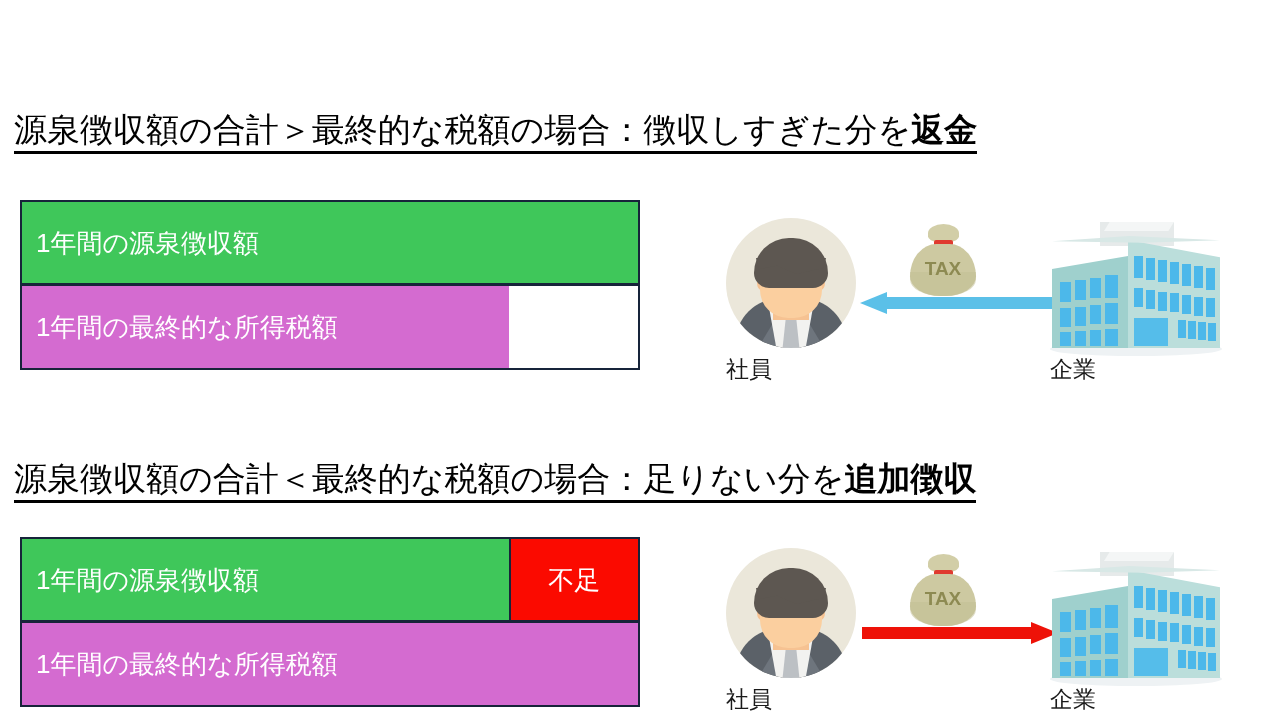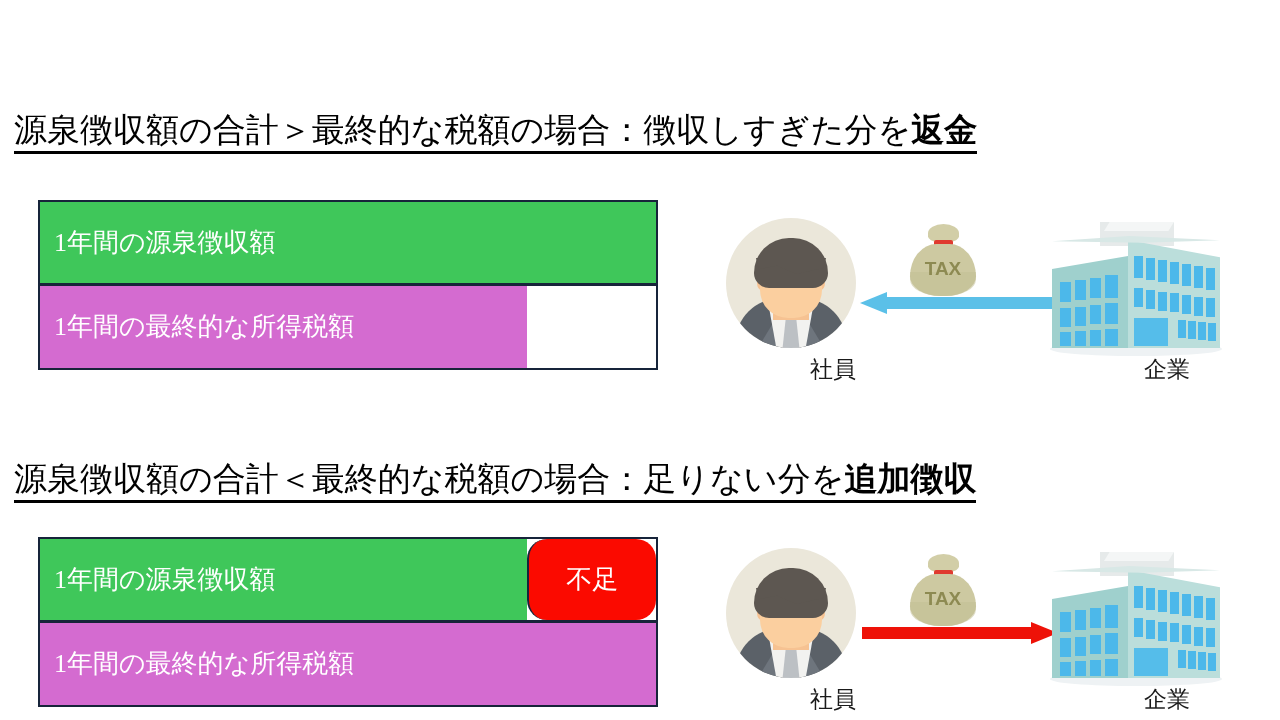--- a/index.html
+++ b/index.html
@@ -49,21 +49,21 @@
     color: #000000;
     white-space: nowrap;
     border-bottom: 3px solid #000000;
     padding-bottom: 5px;
   }
   .section-heading.h1 { top: 113px; }
   .section-heading.h2 { top: 462px; }
   .section-heading .emph { font-weight: bold; }
 
   
-  .bar-group { position: absolute; left: 38px; width: 712px; font-family: Liberation Serif, serif; }
+  .bar-group { position: absolute; left: 20px; width: 712px; }
   .bar-group.g1 { top: 200px; }
   .bar-group.g2 { top: 537px; }
 
   .bar-row {
     position: relative;
     display: flex;
     width: 620px;
     height: 85px;
     border: 2px solid #17243a;
   }
@@ -81,21 +81,21 @@
     font-size: 26px;
     line-height: 1;
     white-space: nowrap;
   }
   .bar-seg.lead .seg-label { padding-left: 14px; }
   .bar-seg.tail { justify-content: center; }
 
   .seg-green   { background: #3fc75a; }
   .seg-magenta { background: #d46bd0; }
   .seg-cyan    { background: #5bc6ef; border-left: 2px solid #17243a; }
-  .seg-red     { background: #fb0a00; border-left: 2px solid #17243a; border-radius: 20px; }
+  .seg-red     { background: #fb0a00; border-left: 2px solid #17243a; }
 
   
   .illus { position: absolute; width: 520px; height: 180px; }
   .illus.i1 { left: 712px; top: 218px; }
   .illus.i2 { left: 712px; top: 548px; }
 
   
   .avatar {
     position: absolute;
     left: 14px;
@@ -193,21 +193,21 @@
     background: #5d5751;
     clip-path: polygon(0% 0%, 100% 0%, 96% 62%, 58% 100%, 30% 48%, 4% 70%);
   }
 
   .illus-label {
     position: absolute;
     font-size: 23px;
     line-height: 1;
     color: #1a1a1a;
     white-space: nowrap;
-    text-align: right;
+    text-align: left;
   }
   .illus-label.employee { left: 14px; top: 140px; width: 130px; }
   .illus-label.company  { left: 338px; top: 140px; width: 140px; }
 
   
   .tax-bag {
     position: absolute;
     left: 196px;
     top: 4px;
     width: 70px;

